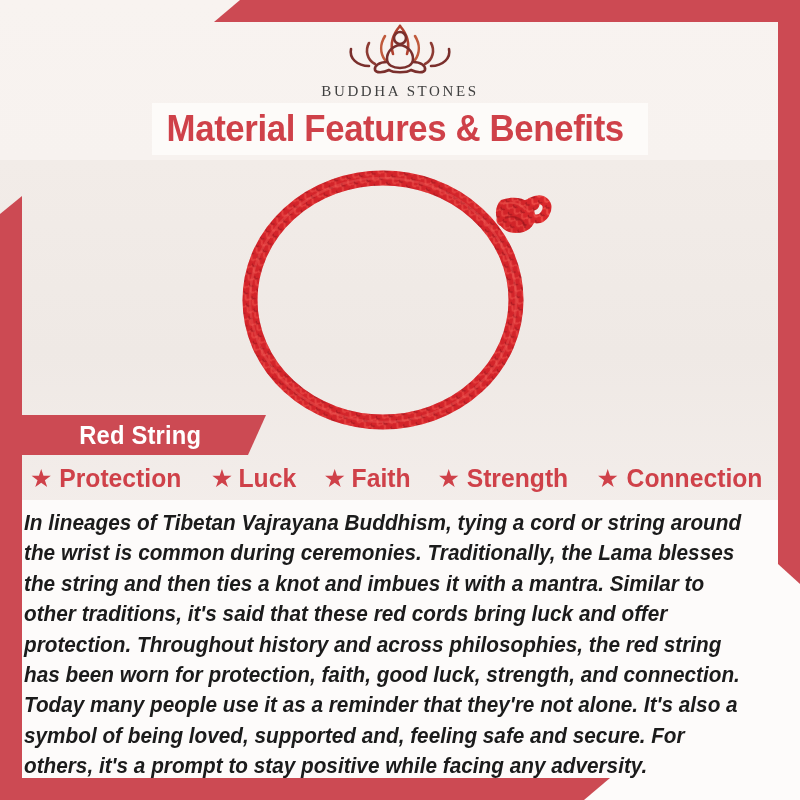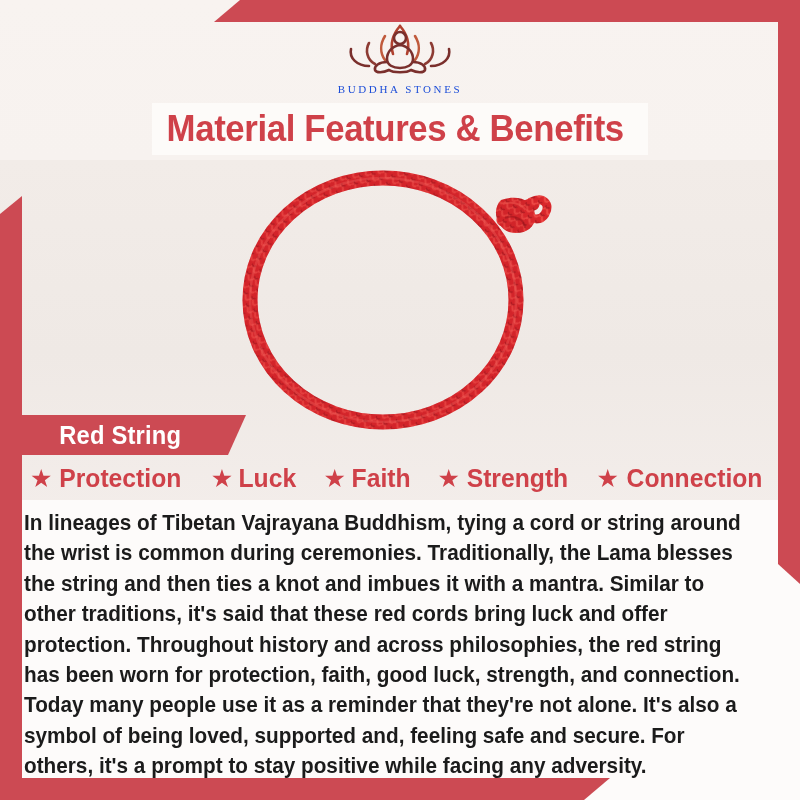--- a/index.html
+++ b/index.html
@@ -71,23 +71,23 @@
   .logo {
     position: absolute;
     left: 0; top: 16px;
     width: 800px;
     text-align: center;
   }
   .logo svg { display: block; margin: 0 auto; }
   .logo-word {
     margin-top: 3px;
     font-family: "Liberation Serif", serif;
-    font-size: 11px;
+    font-size: 15px;
     letter-spacing: 2.6px;
-    color: #1d4ed8;
+    color: #404040;
   }
 
   
   .title-band {
     position: absolute;
     left: 152px; top: 103px;
     width: 496px; height: 52px;
     background: #fdfbf9;
     display: flex;
     align-items: center;
@@ -107,21 +107,21 @@
   .product {
     position: absolute;
     left: 215px; top: 160px;
     width: 370px; height: 280px;
   }
   .product svg { display: block; }
 
   
   .ribbon {
     position: absolute;
-    left: 0; top: 415px;
+    left: 20px; top: 415px;
     width: 246px; height: 40px;
     background: #cc4a53;
     clip-path: polygon(0 0, 246px 0, 228px 40px, 0 40px);
     display: flex;
     align-items: center;
   }
   .ribbon-text {
     margin-left: 56px;
     font-family: "Liberation Sans Narrow", "Liberation Sans", sans-serif;
     font-weight: bold;
@@ -159,20 +159,21 @@
     color: #cf4149;
     transform: scaleX(0.95);
     white-space: nowrap;
   }
 
   
   .body-block {
     position: absolute;
     left: 24px; top: 508px;
     width: 752px;
+    font-style: italic;
   }
   .body-text {
     font-family: "Liberation Sans Narrow", "Liberation Sans", sans-serif;
     font-weight: bold;
     font-size: 21.4px;
     line-height: 30.4px;
     color: #1b1b1b;
     transform: scaleX(0.97);
     transform-origin: left top;
     margin: 0;

